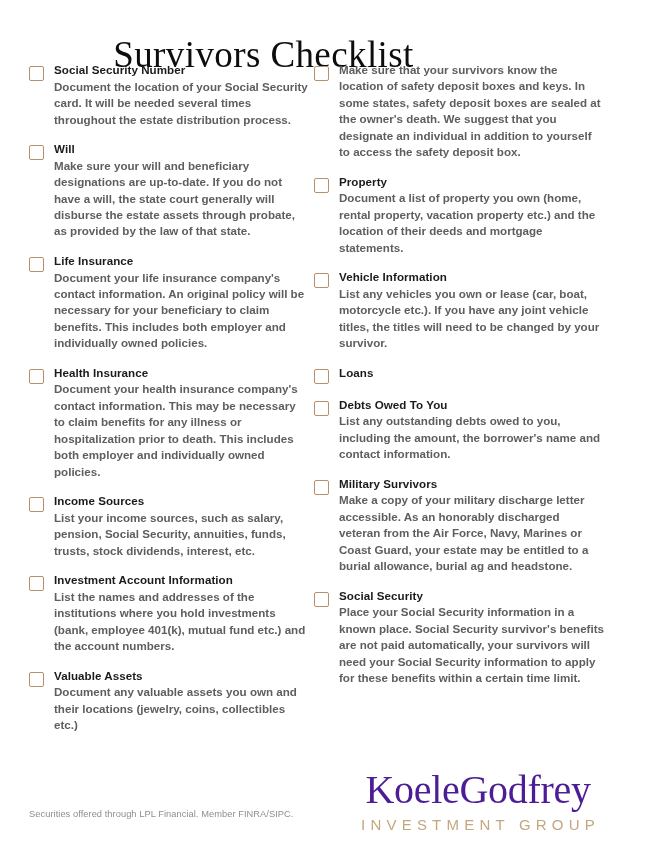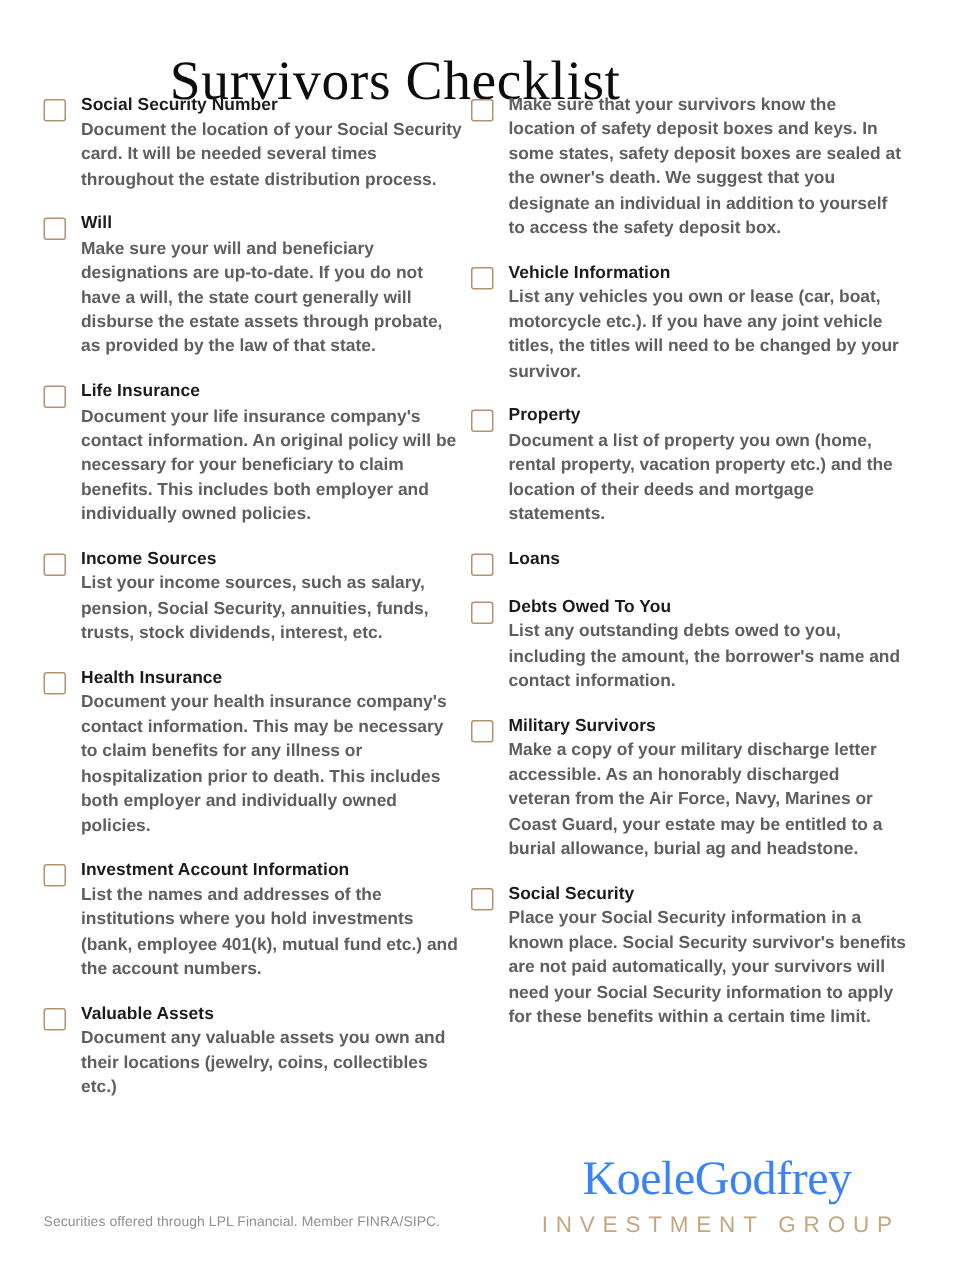--- a/index.html
+++ b/index.html
@@ -92,23 +92,23 @@
   
   .logo {
     position: absolute;
     left: 348px;
     top: 769px;
     width: 260px;
     text-align: center;
   }
   .logo-wordmark {
     font-family: "Liberation Serif", "DejaVu Serif", serif;
-    font-size: 32px;
+    font-size: 40px;
     font-weight: 400;
-    color: #3b82f6;
+    color: #4c1d95;
     letter-spacing: -0.3px;
     line-height: 1.05;
     white-space: nowrap;
   }
   .logo-tagline {
     font-family: "Liberation Sans", sans-serif;
     font-size: 15px;
     font-weight: 400;
     color: #c3a77f;
     letter-spacing: 5.2px;
@@ -156,34 +156,34 @@
         <div class="item">
           <div class="checkbox"></div>
           <div class="item-body">
             <div class="item-title">Life Insurance</div>
             <div class="item-desc">Document your life insurance company's contact information. An original policy will be necessary for your beneficiary to claim benefits. This includes both employer and individually owned policies.</div>
           </div>
         </div>
         <div class="item">
           <div class="checkbox"></div>
           <div class="item-body">
+            <div class="item-title">Health Insurance</div>
+            <div class="item-desc">Document your health insurance company's contact information. This may be necessary to claim benefits for any illness or hospitalization prior to death. This includes both employer and individually owned policies.</div>
+          </div>
+        </div>
+        <div class="item">
+          <div class="checkbox"></div>
+          <div class="item-body">
             <div class="item-title">Income Sources</div>
             <div class="item-desc">List your income sources, such as salary, pension, Social Security, annuities, funds, trusts, stock dividends, interest, etc.</div>
           </div>
         </div>
         <div class="item">
           <div class="checkbox"></div>
           <div class="item-body">
-            <div class="item-title">Health Insurance</div>
-            <div class="item-desc">Document your health insurance company's contact information. This may be necessary to claim benefits for any illness or hospitalization prior to death. This includes both employer and individually owned policies.</div>
-          </div>
-        </div>
-        <div class="item">
-          <div class="checkbox"></div>
-          <div class="item-body">
             <div class="item-title">Investment Account Information</div>
             <div class="item-desc">List the names and addresses of the institutions where you hold investments (bank, employee 401(k), mutual fund etc.) and the account numbers.</div>
           </div>
         </div>
         <div class="item">
           <div class="checkbox"></div>
           <div class="item-body">
             <div class="item-title">Valuable Assets</div>
             <div class="item-desc">Document any valuable assets you own and their locations (jewelry, coins, collectibles etc.)</div>
           </div>
@@ -193,29 +193,29 @@
     <div class="col col-right" id="col-right">
         <div class="item">
           <div class="checkbox"></div>
           <div class="item-body">
             <div class="item-desc">Make sure that your survivors know the location of safety deposit boxes and keys. In some states, safety deposit boxes are sealed at the owner's death. We suggest that you designate an individual in addition to yourself to access the safety deposit box.</div>
           </div>
         </div>
         <div class="item">
           <div class="checkbox"></div>
           <div class="item-body">
+            <div class="item-title">Property</div>
+            <div class="item-desc">Document a list of property you own (home, rental property, vacation property etc.) and the location of their deeds and mortgage statements.</div>
+          </div>
+        </div>
+        <div class="item">
+          <div class="checkbox"></div>
+          <div class="item-body">
             <div class="item-title">Vehicle Information</div>
             <div class="item-desc">List any vehicles you own or lease (car, boat, motorcycle etc.). If you have any joint vehicle titles, the titles will need to be changed by your survivor.</div>
-          </div>
-        </div>
-        <div class="item">
-          <div class="checkbox"></div>
-          <div class="item-body">
-            <div class="item-title">Property</div>
-            <div class="item-desc">Document a list of property you own (home, rental property, vacation property etc.) and the location of their deeds and mortgage statements.</div>
           </div>
         </div>
         <div class="item">
           <div class="checkbox"></div>
           <div class="item-body">
             <div class="item-title">Loans</div>
           </div>
         </div>
         <div class="item">
           <div class="checkbox"></div>

